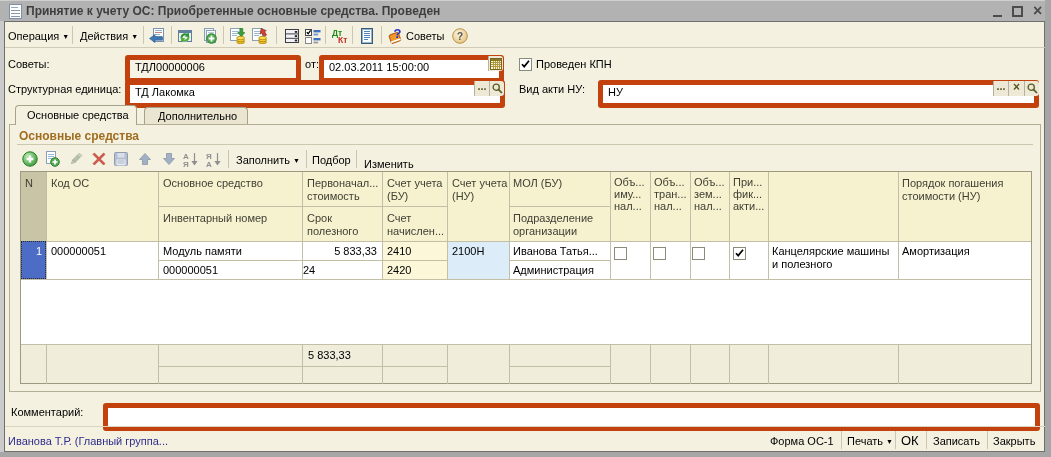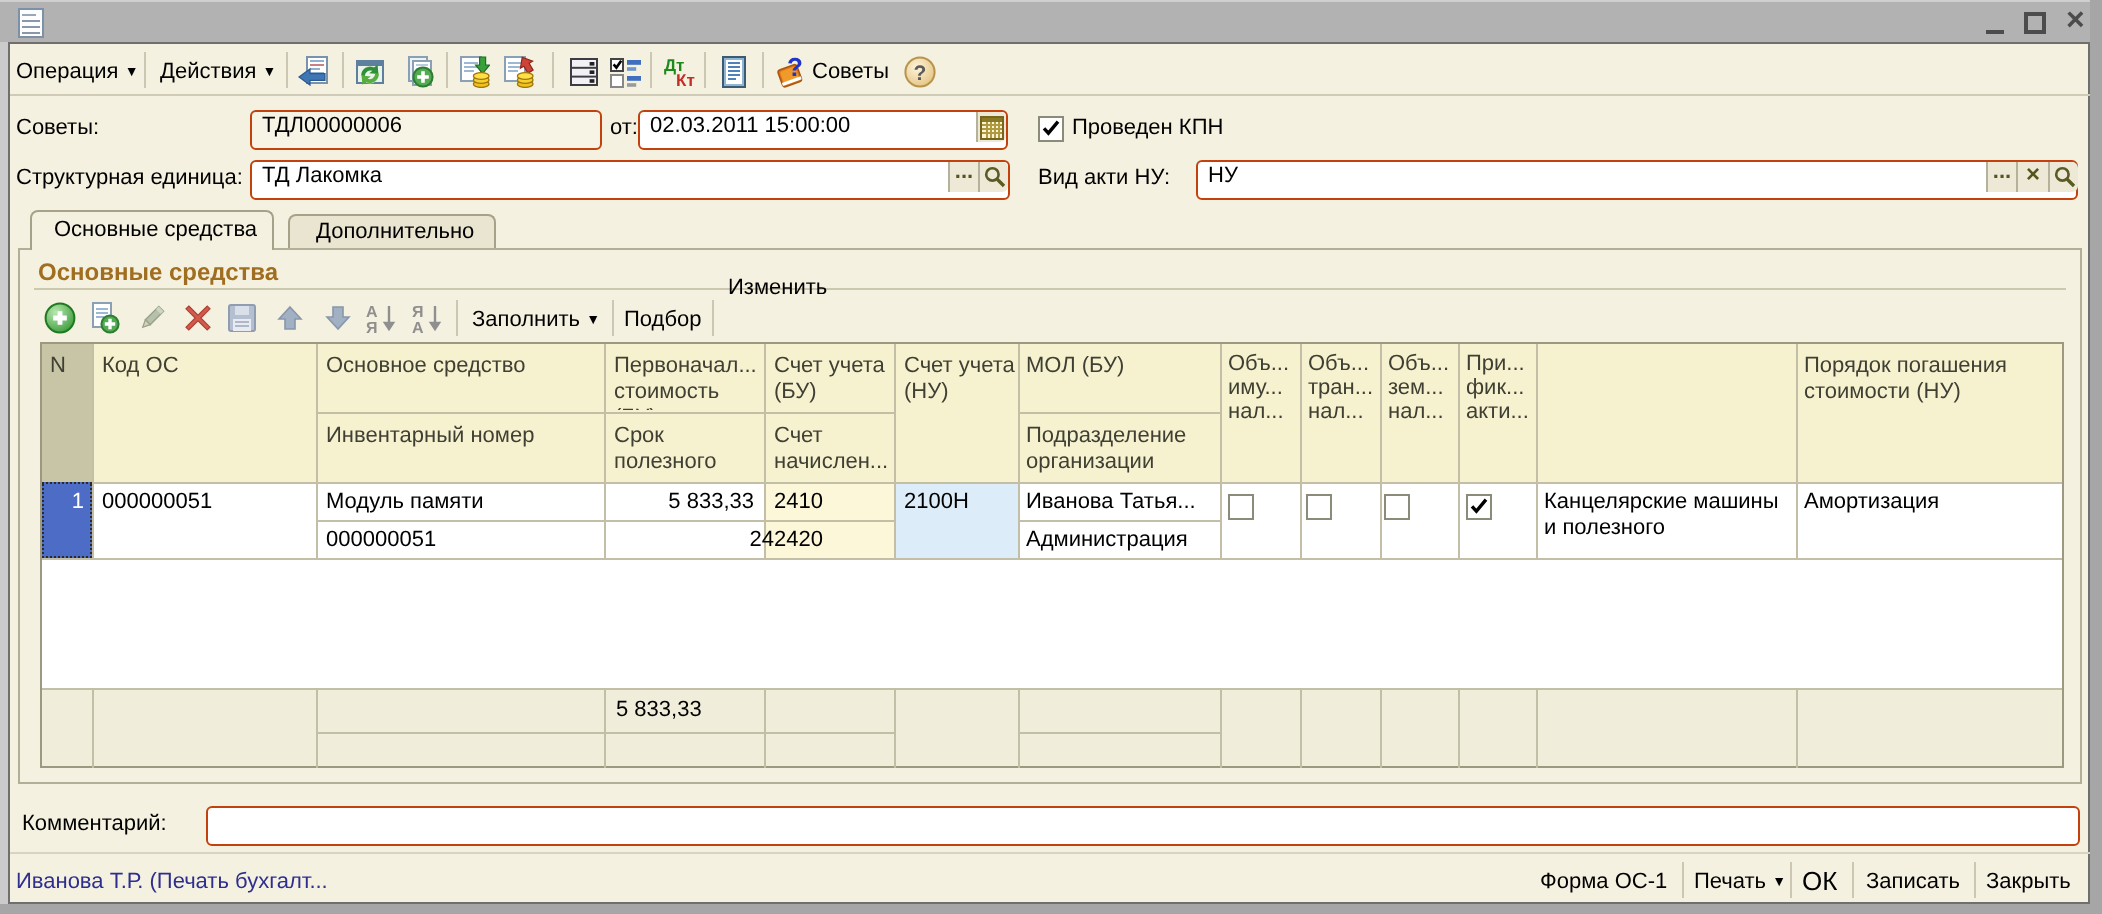--- a/index.html
+++ b/index.html
@@ -1,19 +1,19 @@
 <!DOCTYPE html>
 <html><head><meta charset="utf-8"><style>
 *{margin:0;padding:0;box-sizing:border-box}
 #w{position:relative;width:1051px;height:457px;background:#b2b2b2;font-family:"Liberation Sans",sans-serif;font-size:11px;color:#000;overflow:hidden}
 .abs{position:absolute}
 .client{left:4px;top:21px;width:1041px;height:431px;background:#f5f1e0;border:1px solid #6f6f6f}
 .tsep{width:1px;height:18px;background:#cbc7b2;top:26px}
 .lbl{white-space:nowrap;line-height:13px}
-.inp{background:#fff;border:1px solid #c2410c;border-radius:3px;line-height:13px;padding:1px 0 17px 5px;white-space:nowrap;overflow:hidden}
+.inp{background:#fff;border:5px solid #c2410c;border-radius:3px;line-height:13px;padding:1px 0 17px 5px;white-space:nowrap;overflow:hidden}
 .fb{background:#eee9d6;border-left:1px solid #b5b29c;color:#55551e;text-align:center}
 .vl{width:1px;background:#c3bfa7}
 .hl{height:1px;background:#c3bfa7}
 .cb{width:13px;height:13px;background:#fff;border:1px solid #8b8b7a}
 .hc{color:#3f3f33;line-height:13px}
 .bsep{width:1px;height:18px;background:#cbc7b2;top:431px}
 .btn{top:435px;white-space:nowrap}
 svg{display:block}
 </style></head><body>
 <div id="w">
@@ -23,20 +23,21 @@
 
   <div class="abs" style="left:1045px;top:0;width:6px;height:457px;background:#a6a6a6"></div>
 
   <div class="abs" style="left:0;top:452px;width:1051px;height:5px;background:#a6a6a6"></div>
 
   <div class="abs" style="left:9px;top:4px;width:13px;height:15px;background:#fdfdfd;border:1px solid #7c90a8"></div>
   <div class="abs" style="left:11px;top:7px;width:7px;height:1px;background:#9aa7b8"></div>
   <div class="abs" style="left:11px;top:10px;width:9px;height:1px;background:#8a97a8"></div>
   <div class="abs" style="left:11px;top:13px;width:9px;height:1px;background:#8a97a8"></div>
   <div class="abs" style="left:11px;top:16px;width:9px;height:1px;background:#8a97a8"></div>
+  <div class="abs lbl" style="left:26px;top:5px;font-weight:bold;font-size:12px;color:#3e3e3e">Принятие к учету ОС: Приобретенные основные средства. Проведен</div>
   <div class="abs" style="left:993px;top:15px;width:9px;height:2px;background:#4c4c4c"></div>
   <div class="abs" style="left:1012px;top:6px;width:11px;height:11px;border:2px solid #4c4c4c"></div>
   <div class="abs" style="left:1033px;top:3px;font-size:16px;font-weight:bold;color:#4c4c4c;line-height:16px">×</div>
 
   <div class="abs client"></div>
 
   <div class="abs lbl" style="left:8px;top:30px">Операция <span style="font-size:7px;position:relative;top:-1px">▼</span></div>
   <div class="abs tsep" style="left:72px"></div>
   <div class="abs lbl" style="left:80px;top:30px">Действия <span style="font-size:7px;position:relative;top:-1px">▼</span></div>
   <div class="abs tsep" style="left:143px"></div>
@@ -285,21 +286,21 @@
         <text x="0" y="7.5" font-family="Liberation Sans" font-size="8" font-weight="bold" fill="#8f8f8f">Я</text>
         <text x="0" y="15.5" font-family="Liberation Sans" font-size="8" font-weight="bold" fill="#8f8f8f">А</text>
         <path d="M11.5 2 V12 M11.5 13.5 L9.5 10.5 H13.5 Z" stroke="#8f8f8f" fill="#8f8f8f" stroke-width="1.2"></path>
       </svg>
     </div>
   <div class="abs tsep" style="left:228px;top:150px"></div>
   <div class="abs lbl" style="left:236px;top:154px">Заполнить <span style="font-size:7px;position:relative;top:-1px">▼</span></div>
   <div class="abs tsep" style="left:306px;top:150px"></div>
   <div class="abs lbl" style="left:312px;top:154px">Подбор</div>
   <div class="abs tsep" style="left:356px;top:150px"></div>
-  <div class="abs lbl" style="left:364px;top:138px">Изменить</div>
+  <div class="abs lbl" style="left:364px;top:158px">Изменить</div>
 
   <div class="abs" style="left:20px;top:171px;width:1012px;height:213px;border:1px solid #9d9980;background:#fff"></div>
   <div class="abs" style="left:21px;top:172px;width:1010px;height:69px;background:#f6f2d0"></div>
   <div class="abs" style="left:21px;top:172px;width:25px;height:69px;background:#c7c5a5"></div>
   <div class="abs" style="left:21px;top:344px;width:1010px;height:39px;background:#f0edda"></div>
   <div class="abs" style="left:383px;top:241px;width:64px;height:38px;background:#fbf7d8"></div>
   <div class="abs" style="left:448px;top:241px;width:61px;height:38px;background:#dcedf9"></div>
   <div class="abs vl" style="left:46px;top:172px;height:107px"></div>
   <div class="abs vl" style="left:158px;top:172px;height:107px"></div>
   <div class="abs vl" style="left:302px;top:172px;height:107px"></div>
@@ -362,31 +363,31 @@
   <div class="abs cb" style="left:653px;top:247px"></div>
   <div class="abs cb" style="left:692px;top:247px"></div>
   <div class="abs cb" style="left:733px;top:247px">
       <svg width="11" height="11" viewBox="0 0 11 11">
         <path d="M2 5.2 L4.2 7.6 L9 1.8" stroke="#000" stroke-width="1.7" fill="none"></path>
       </svg>
     </div>
   <div class="abs" style="left:772px;top:245px;width:124px;line-height:13px">Канцелярские машины и полезного</div>
   <div class="abs lbl" style="left:902px;top:245px">Амортизация</div>
   <div class="abs lbl" style="left:163px;top:264px">000000051</div>
-  <div class="abs lbl" style="left:313px;top:264px;width:74px;text-align:right">24</div>
+  <div class="abs lbl" style="left:303px;top:264px;width:74px;text-align:left">24</div>
   <div class="abs lbl" style="left:387px;top:264px">2420</div>
   <div class="abs lbl" style="left:513px;top:264px">Администрация</div>
 
   <div class="abs lbl" style="left:308px;top:349px">5 833,33</div>
 
   <div class="abs lbl" style="left:11px;top:406px">Комментарий:</div>
   <div class="abs inp" style="left:103px;top:403px;width:937px;height:17px"></div>
 
   <div class="abs hl" style="left:5px;top:426px;width:1040px;background:#d8d4c0"></div>
-  <div class="abs lbl" style="left:8px;top:435px;color:#2e2e8f">Иванова Т.Р. (Печать бухгалт...</div>
+  <div class="abs lbl" style="left:8px;top:435px;color:#2e2e8f">Иванова Т.Р. (Главный группа...</div>
   <div class="abs btn lbl" style="left:770px">Форма ОС-1</div>
   <div class="abs bsep" style="left:841px"></div>
   <div class="abs btn lbl" style="left:847px">Печать <span style="font-size:7px;position:relative;top:-1px">▼</span></div>
   <div class="abs bsep" style="left:895px"></div>
   <div class="abs btn lbl" style="left:901px;top:434px;font-weight:normal;font-size:13px">ОК</div>
   <div class="abs bsep" style="left:926px"></div>
   <div class="abs btn lbl" style="left:933px">Записать</div>
   <div class="abs bsep" style="left:987px"></div>
   <div class="abs btn lbl" style="left:993px">Закрыть</div>
 </div>

